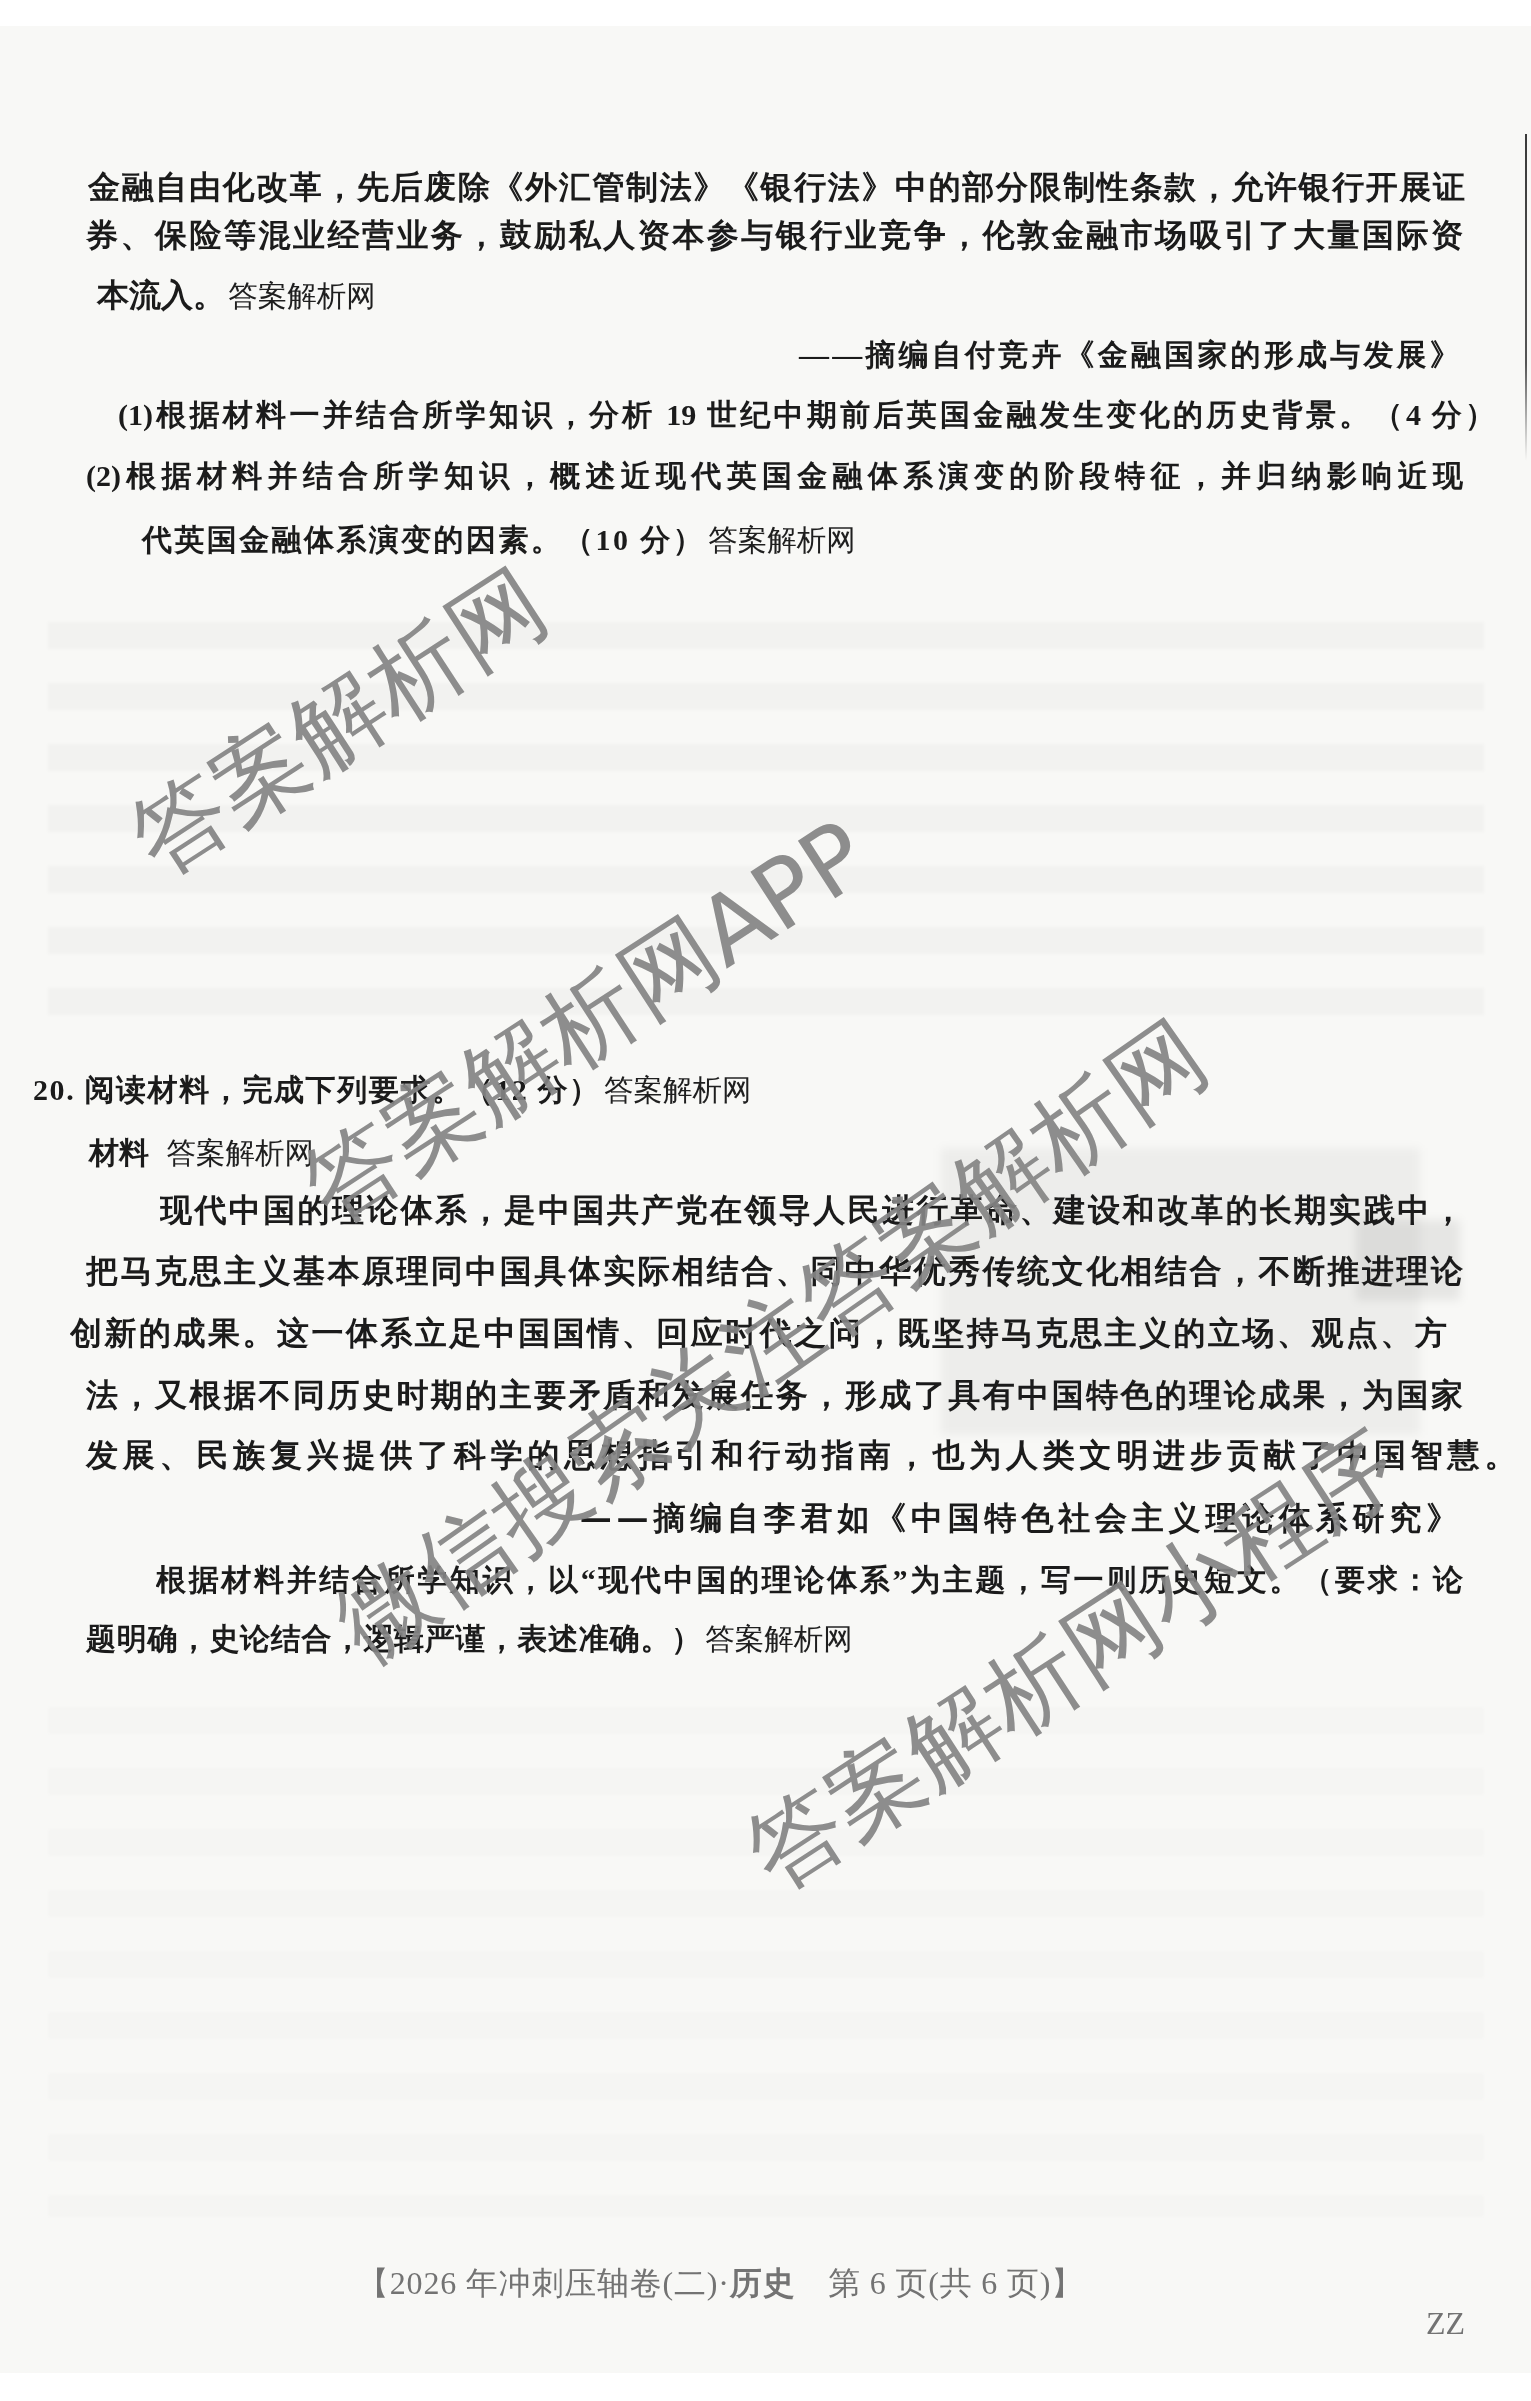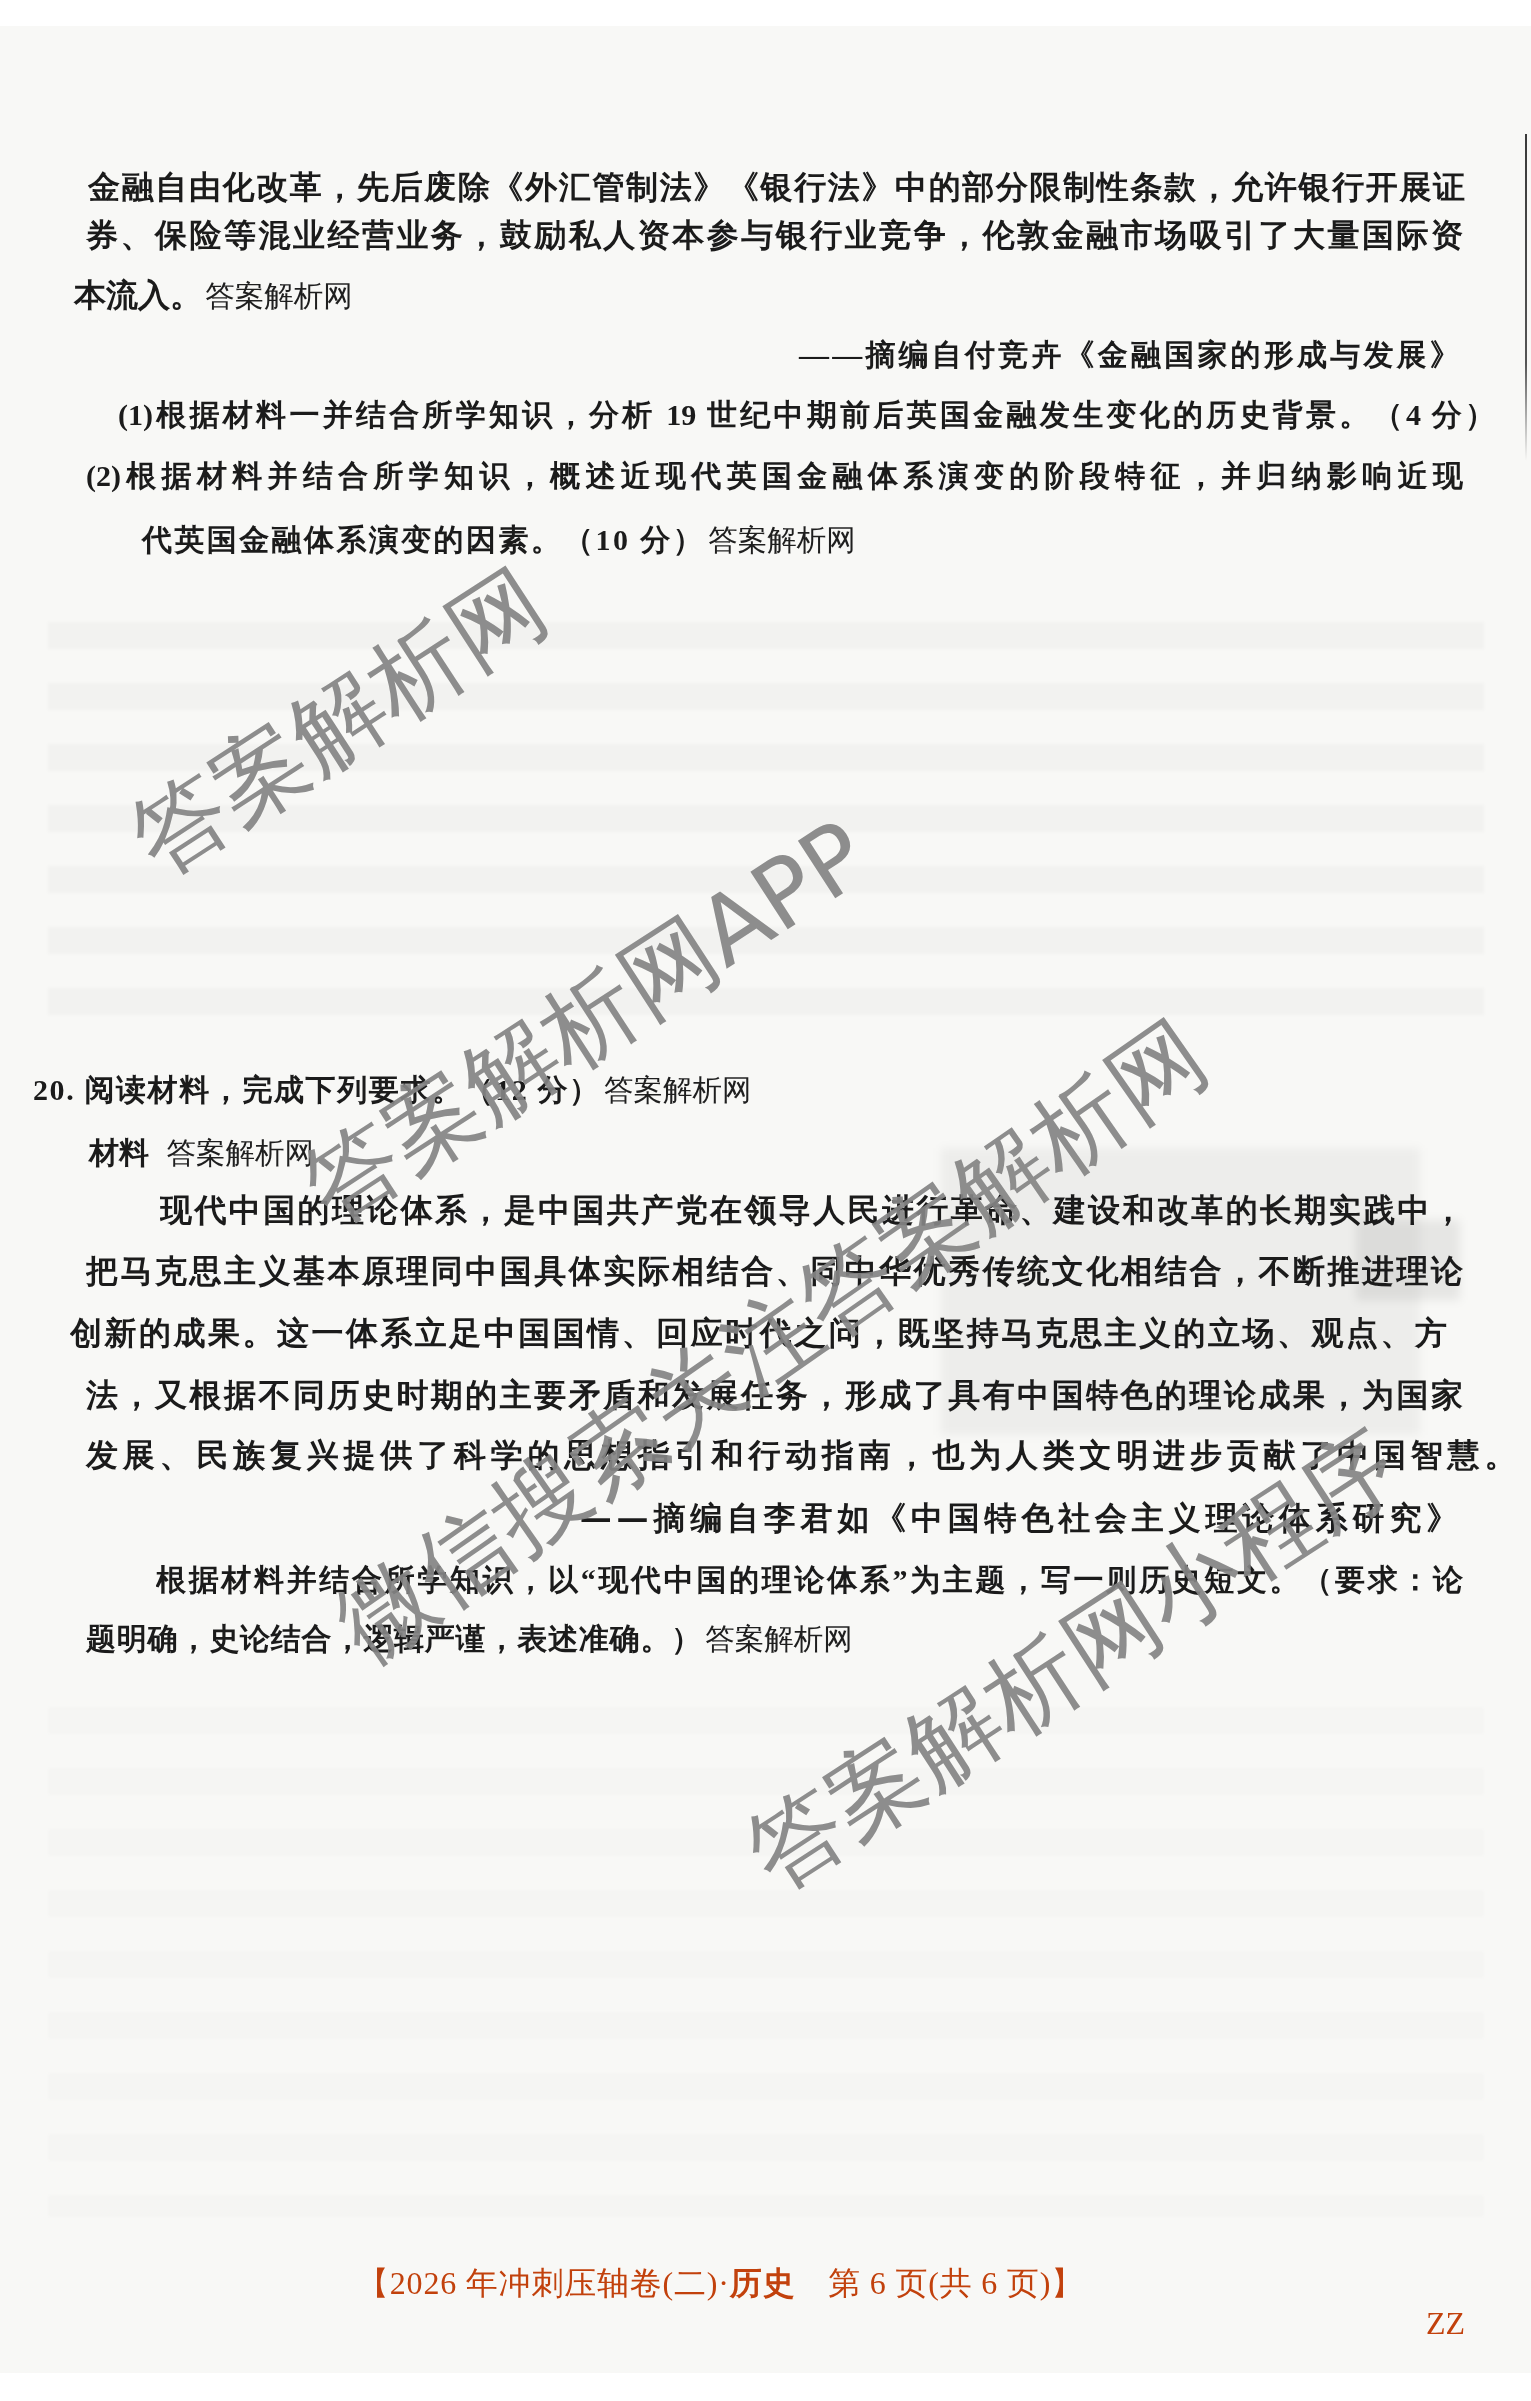--- a/index.html
+++ b/index.html
@@ -38,39 +38,39 @@
     }
     .label-bold { font-family: "DejaVu Sans", sans-serif; font-weight: bold; }
     .wm {
       position: absolute; font-family: "DejaVu Sans", sans-serif; font-weight: normal;
       font-size: 94px; line-height: 1; color: #858585; white-space: nowrap;
       transform: translate(-50%, -50%) rotate(-33deg); opacity: 0.92;
       pointer-events: none;
     }
     .footer {
       position: absolute; top: 2263px; height: 40px; line-height: 40px;
-      font-family: "Liberation Serif", serif; font-size: 32px; color: #c2410c; white-space: nowrap;
+      font-family: "Liberation Serif", serif; font-size: 32px; color: #737373; white-space: nowrap;
     }
     .footer b { font-family: "DejaVu Sans", sans-serif; font-weight: bold; }
   </style>
 </head>
 <body>
 
 <div class="band band-top"></div>
 <div class="band band-bottom"></div>
 <div class="edge-line"></div>
 <div class="ghost" style="top:622px;height:415px;"></div>
 <div class="ghost" style="top:1707px;height:510px;opacity:0.6;"></div>
 <div class="patch" style="left:941px;top:1148px;width:479px;height:287px;"></div>
 <div class="patch" style="left:1356px;top:1220px;width:104px;height:80px;background:rgba(0,0,0,0.07);"></div>
 
 <div>
   <div class="line just" style="left:88px;top:152px;width:1377px;margin-top:15px;">金融自由化改革，先后废除《外汇管制法》《银行法》中的部分限制性条款，允许银行开展证</div>
   <div class="line just" style="left:86px;top:215px;width:1377px;">券、保险等混业经营业务，鼓励私人资本参与银行业竞争，伦敦金融市场吸引了大量国际资</div>
-  <div class="line" style="left:74px;top:275px;">
+  <div class="line" style="left:97px;top:275px;">
     <span>本流入。</span><span class="iwm">答案解析网</span>
   </div>
   <div class="line src cond" style="right:68px;top:335px;font-size:30px;">——摘编自付竞卉《金融国家的形成与发展》</div>
   <div class="line just cond" style="left:86px;top:395px;width:1377px;margin-left:32px;">(1)根据材料一并结合所学知识，分析 19 世纪中期前后英国金融发生变化的历史背景。（4 分）</div>
   <div class="line just cond" style="left:86px;top:456px;width:1377px;">(2)根据材料并结合所学知识，概述近现代英国金融体系演变的阶段特征，并归纳影响近现</div>
   <div class="line cond" style="left:142px;top:520px;letter-spacing:2.4px;text-align:center;">
     <span>代英国金融体系演变的因素。（10 分）</span><span class="iwm">答案解析网</span>
   </div>
 </div>
 

